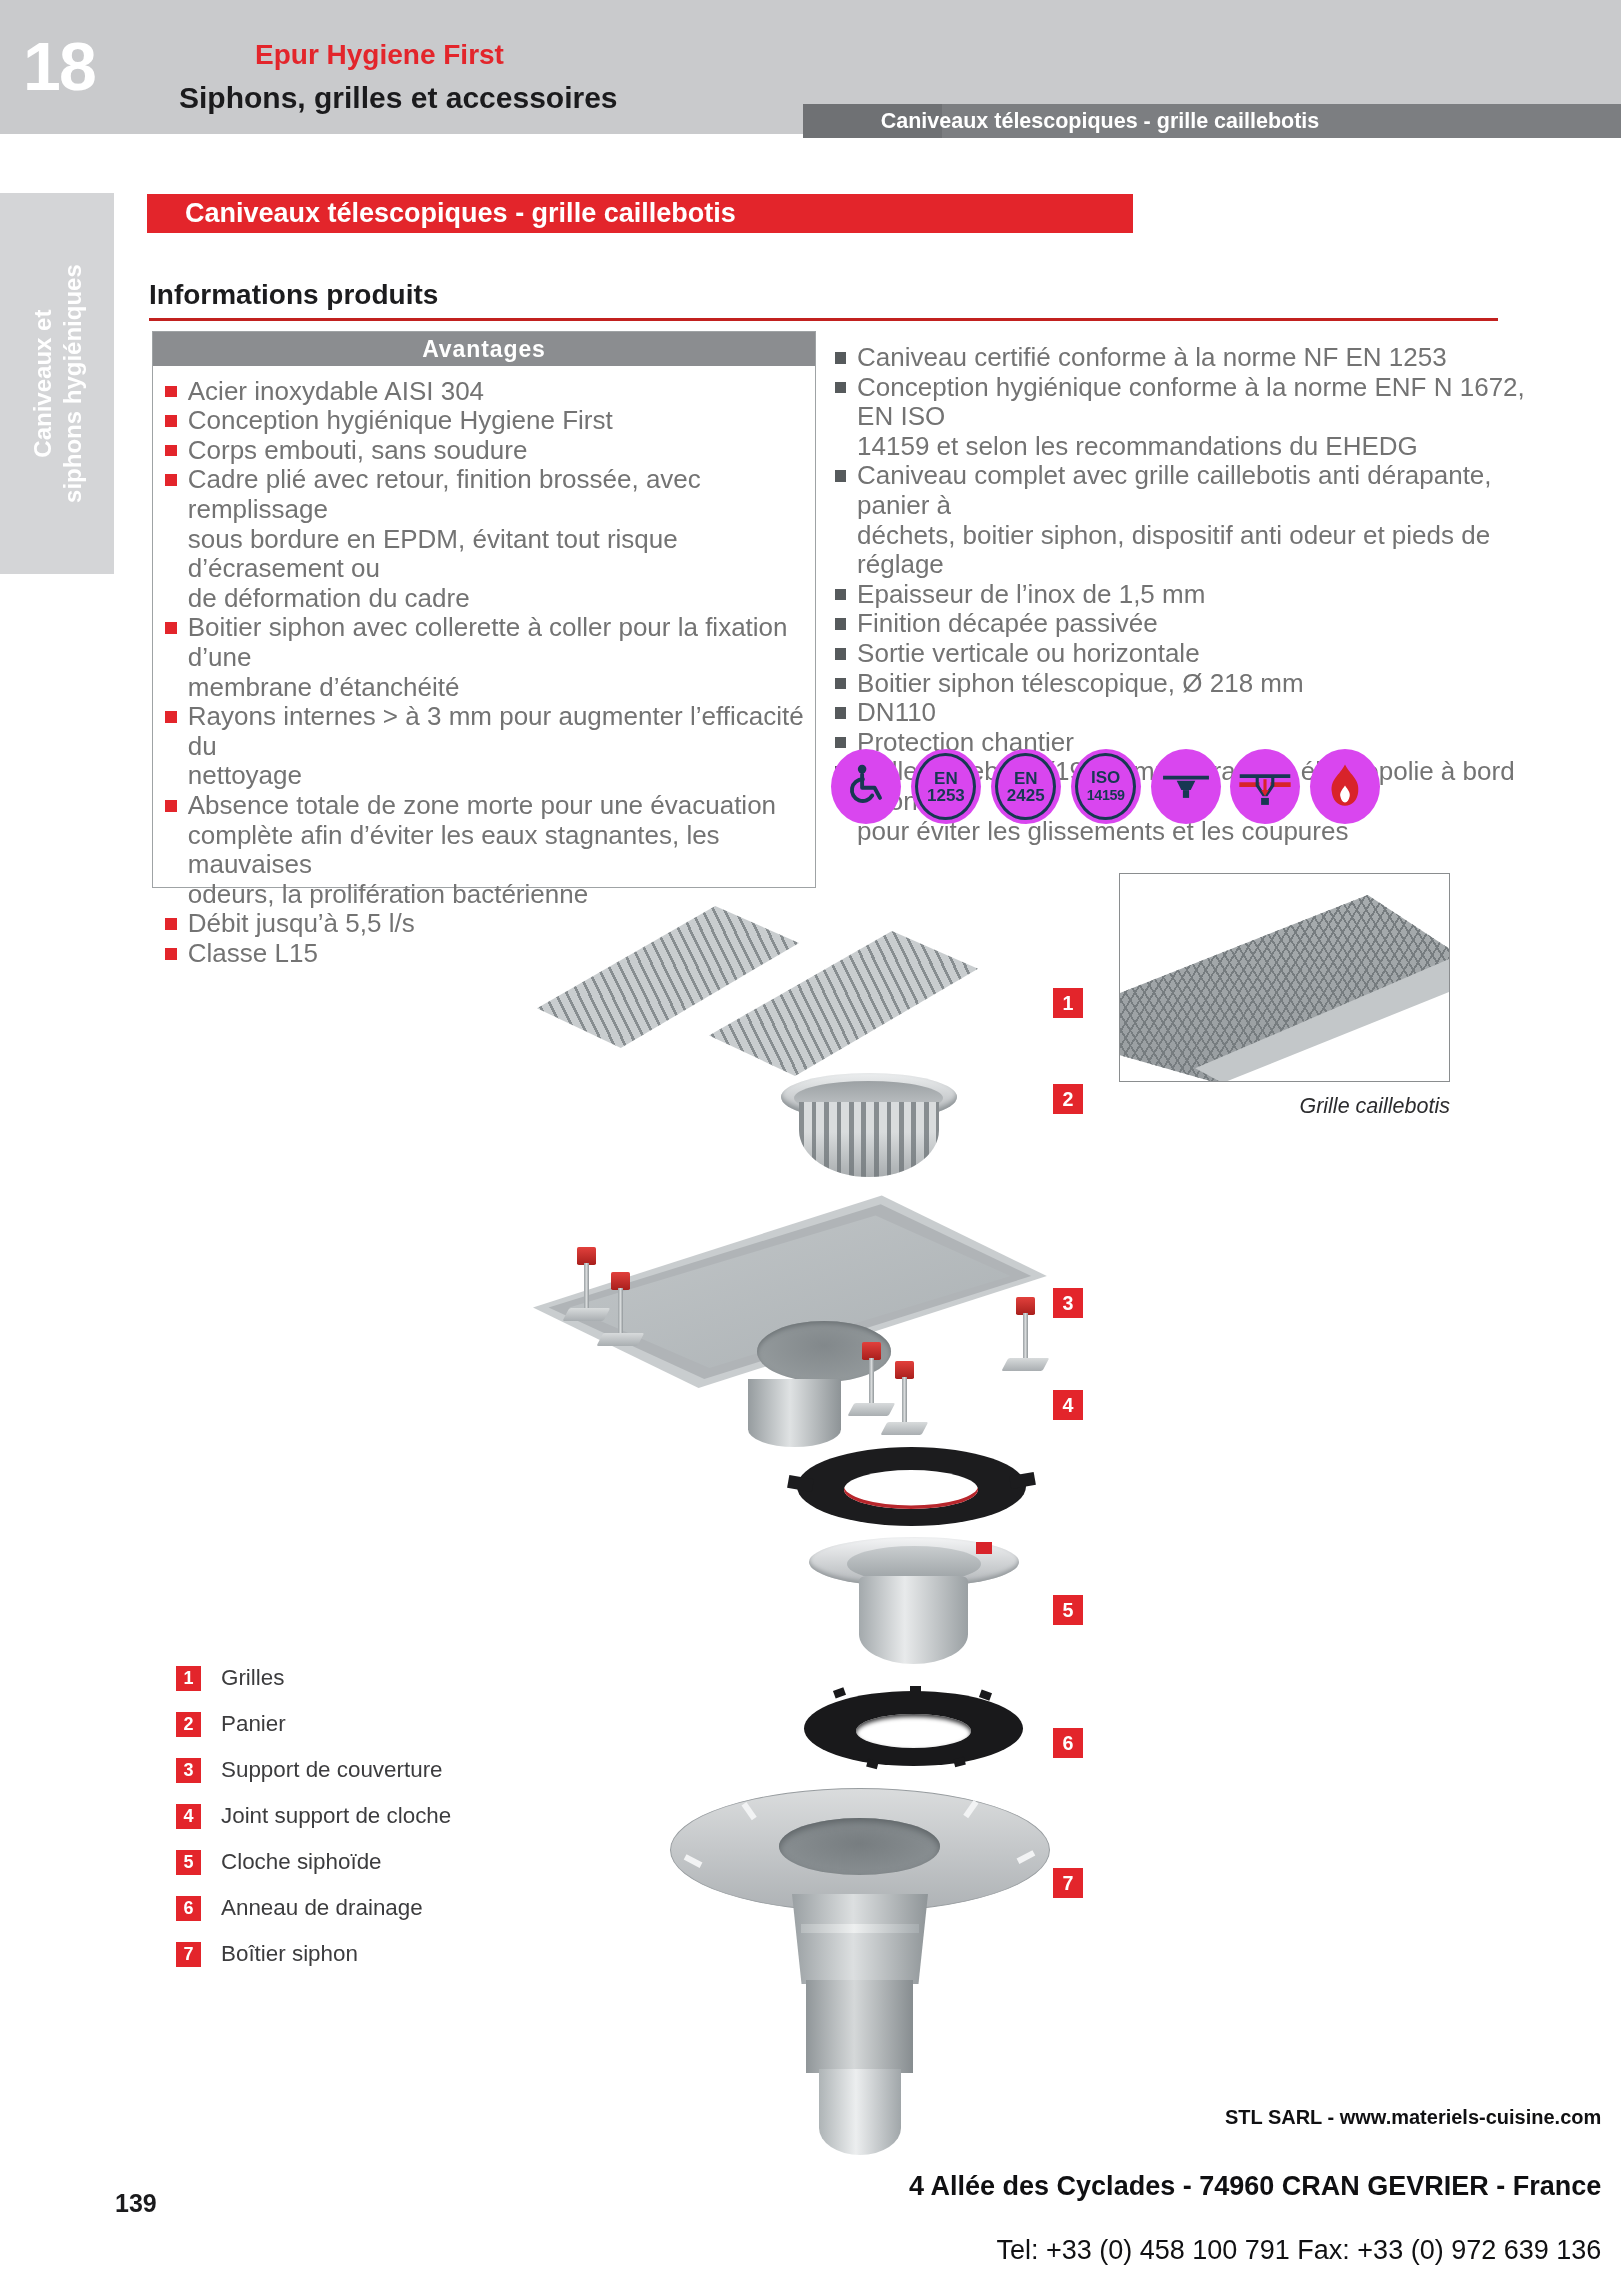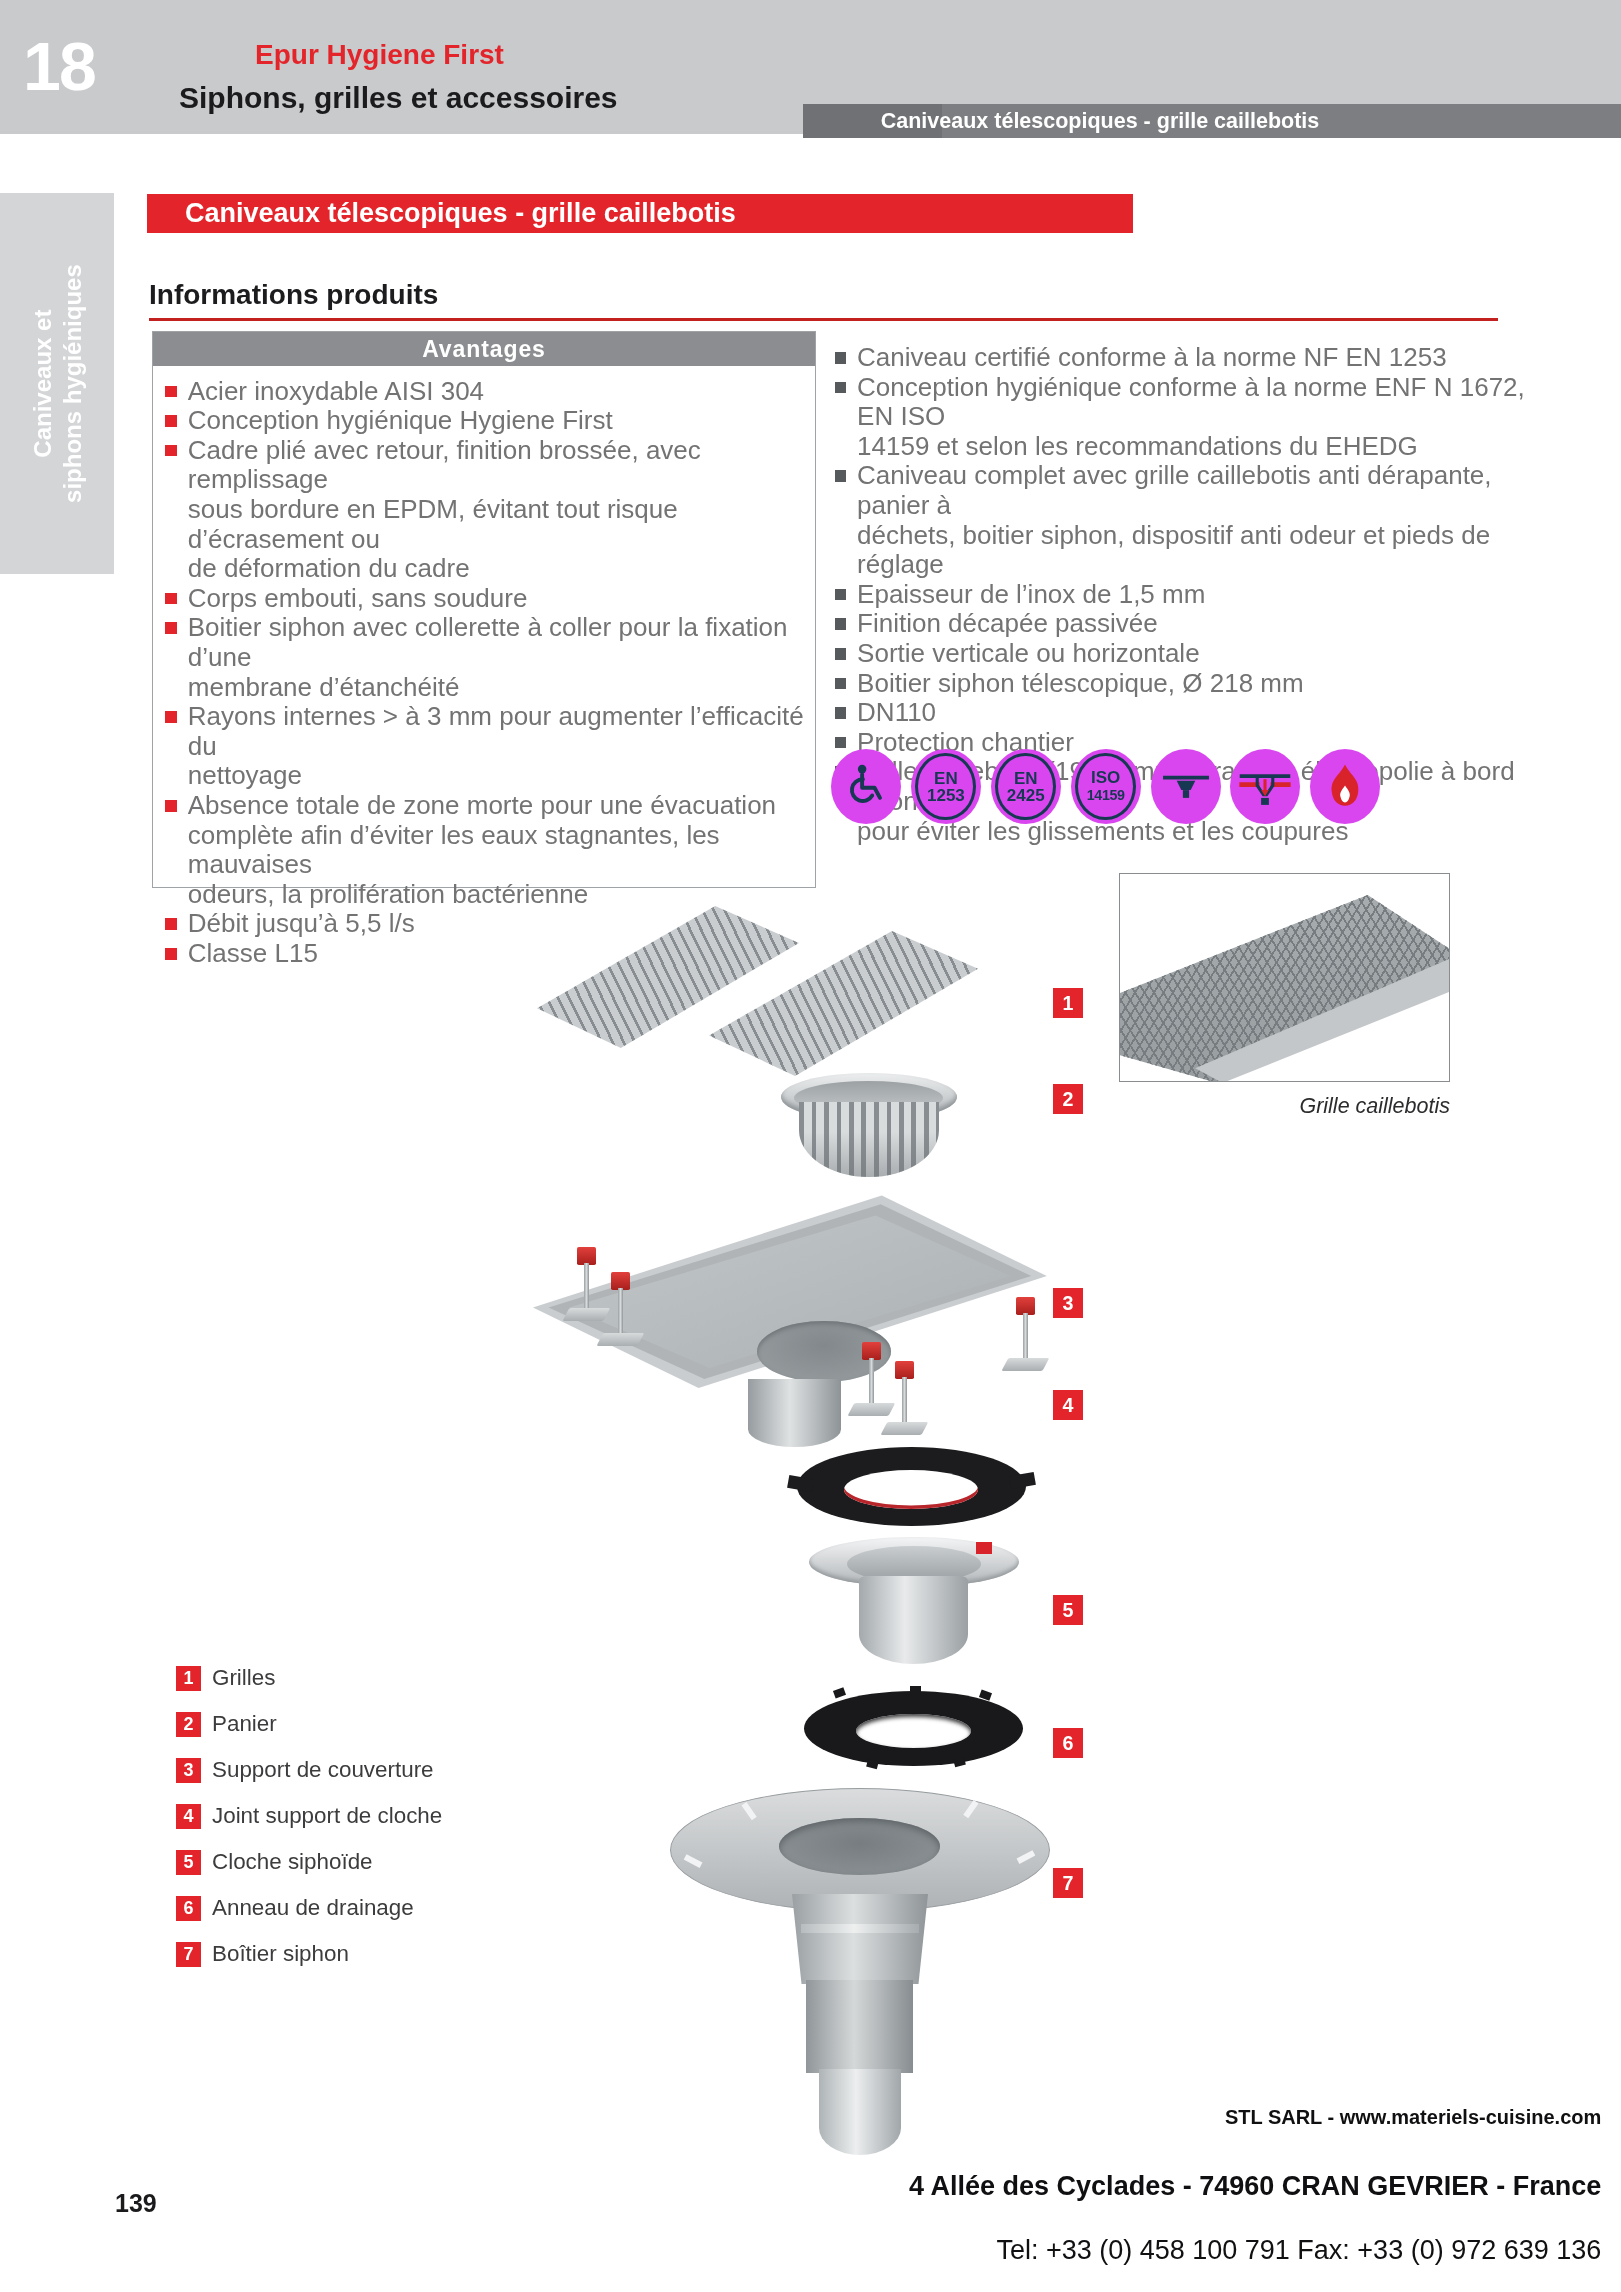--- a/index.html
+++ b/index.html
@@ -56,21 +56,21 @@
       repeating-linear-gradient(-58deg,#767c7f 0 1.8px,rgba(0,0,0,0) 1.8px 8px),
       linear-gradient(#a9aeb0,#989da0)}
   .photo-grate-edge{position:absolute;left:0;top:0;width:342px;height:209px;
     clip-path:polygon(100% 38%,100% 54%,30% 100%,22% 93%);background:#c3c7c9}
   .photo-caption{position:absolute;left:1119px;top:1094px;width:331px;text-align:right;font-style:italic;font-size:21.5px;color:#2c2c2e}
 
   
   .legend{position:absolute;left:176px;top:1655px}
   .legend-row{display:flex;align-items:center;height:46px}
   .legend-num{flex:none;width:25px;height:25px;background:#e3252b;color:#fff;font-weight:bold;font-size:18px;display:flex;align-items:center;justify-content:center}
-  .legend-label{margin-left:11px;font-size:22.4px;color:#3c3c3e}
+  .legend-label{margin-left:20px;font-size:22.4px;color:#3c3c3e}
 
   
   .markers{position:absolute;left:1053px;top:0;width:30px;height:2293px}
   .marker{position:absolute;left:0;width:30px;height:30px;background:#e3252b;color:#fff;font-weight:bold;font-size:19.7px;display:flex;align-items:center;justify-content:center}
   .markers .marker:nth-of-type(1){top:988px}
   .markers .marker:nth-of-type(2){top:1084px}
   .markers .marker:nth-of-type(3){top:1288px}
   .markers .marker:nth-of-type(4){top:1390px}
   .markers .marker:nth-of-type(5){top:1595px}
   .markers .marker:nth-of-type(6){top:1728px}
@@ -173,28 +173,28 @@
         <span class="li-text">Acier inoxydable AISI 304</span>
       </div>
 
       <div class="li">
         <i class="sq sq-red"></i>
         <span class="li-text">Conception hygiénique Hygiene First</span>
       </div>
 
       <div class="li">
         <i class="sq sq-red"></i>
+        <span class="li-text">Corps embouti, sans soudure</span>
+      </div>
+
+      <div class="li">
+        <i class="sq sq-red"></i>
         <span class="li-text">Cadre plié avec retour, finition brossée, avec remplissage
 sous bordure en EPDM, évitant tout risque d’écrasement ou
 de déformation du cadre</span>
-      </div>
-
-      <div class="li">
-        <i class="sq sq-red"></i>
-        <span class="li-text">Corps embouti, sans soudure</span>
       </div>
 
       <div class="li">
         <i class="sq sq-red"></i>
         <span class="li-text">Boitier siphon avec collerette à coller pour la fixation d’une
 membrane d’étanchéité</span>
       </div>
 
       <div class="li">
         <i class="sq sq-red"></i>

